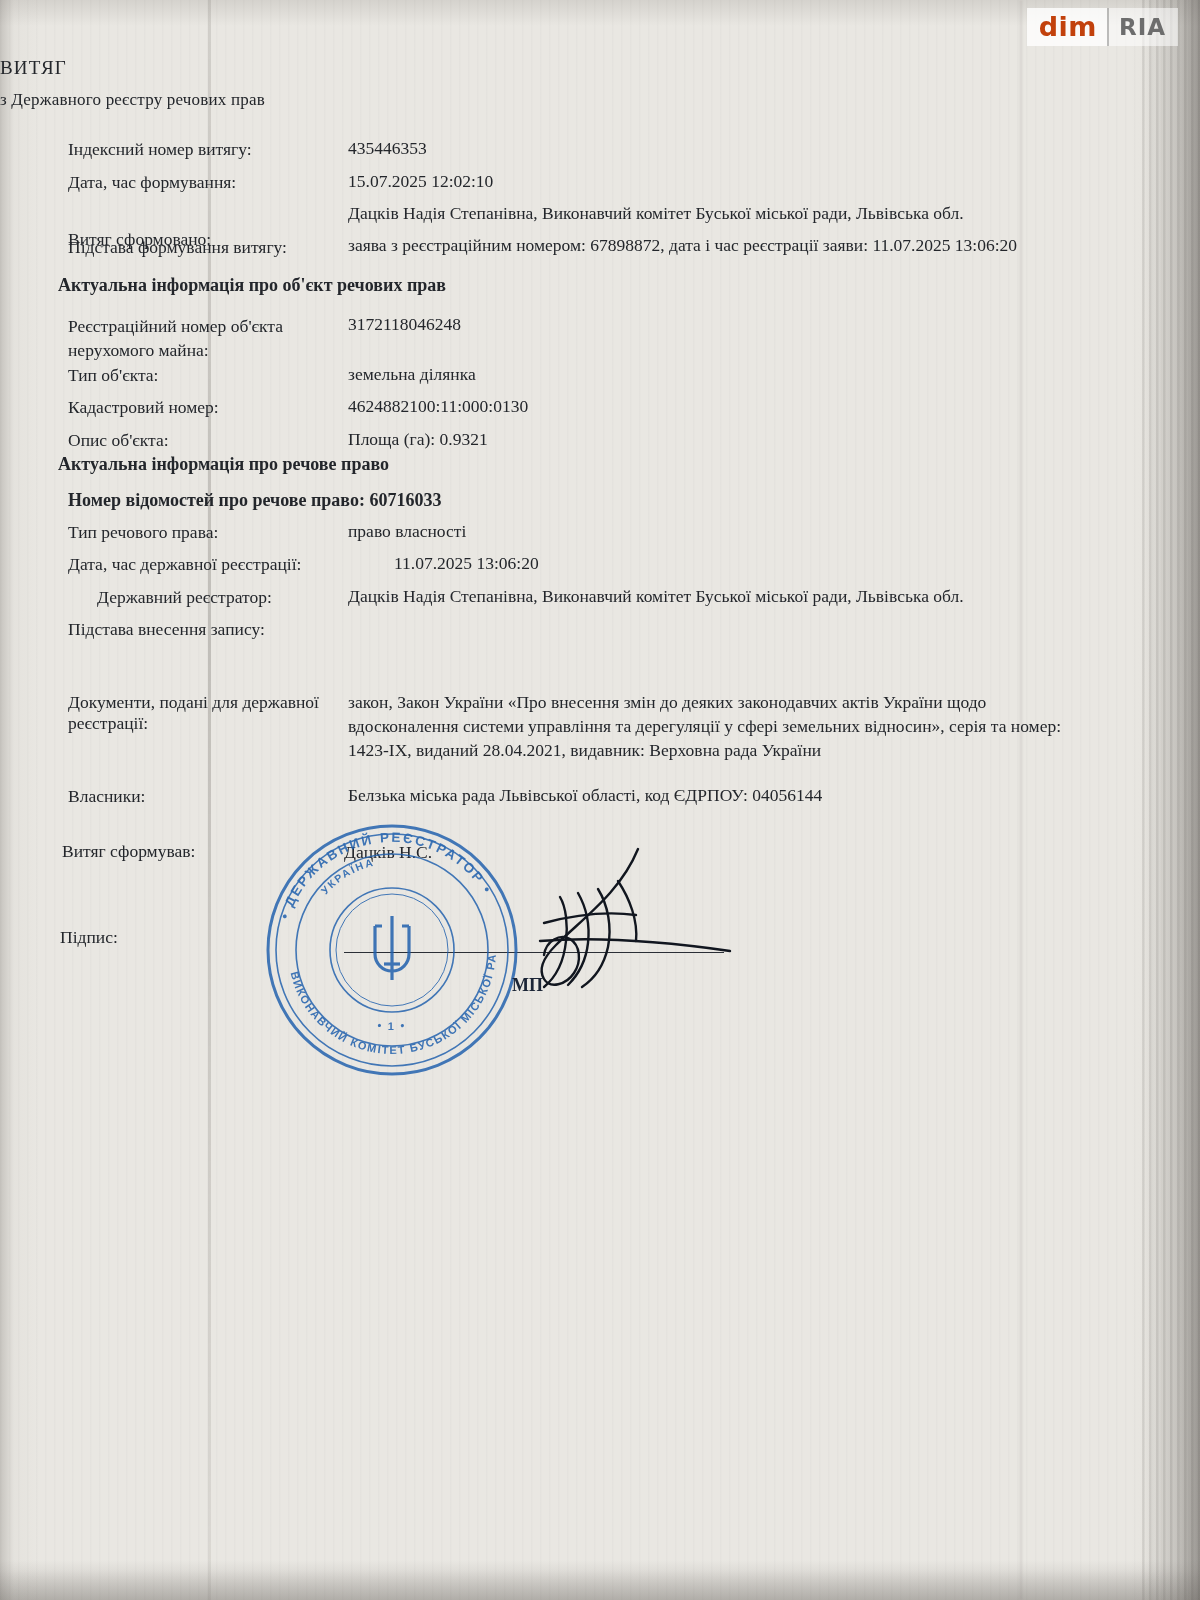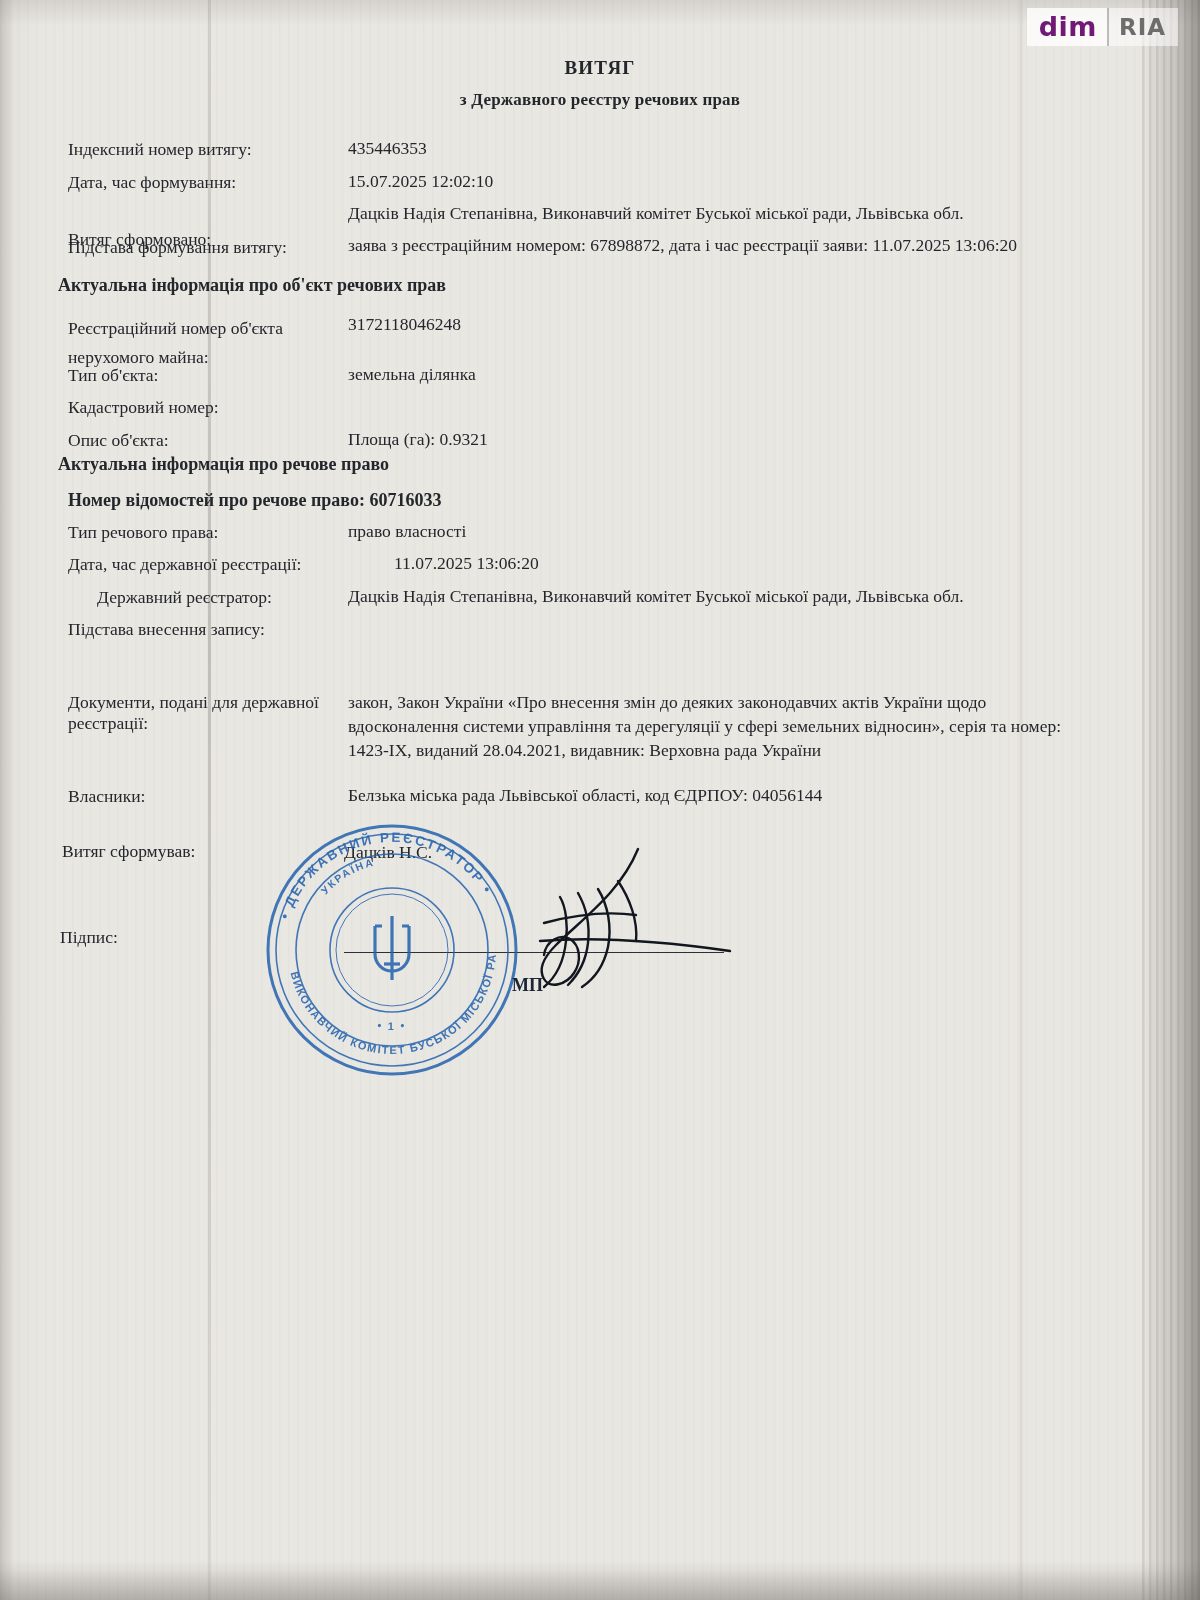--- a/index.html
+++ b/index.html
@@ -96,21 +96,21 @@
     position: absolute;
     right: 22px;
     top: 8px;
     display: flex;
     align-items: center;
     height: 38px;
     z-index: 40;
   }
   #watermark .wm-dim {
     background: rgba(255,255,255,0.80);
-    color: #701a75;
+    color: #c2410c;
     font-family: "DejaVu Sans", sans-serif;
     font-weight: bold;
     font-size: 27px;
     line-height: 38px;
     padding: 0 10px 0 12px;
     letter-spacing: 0.5px;
   }
   #watermark .wm-ria {
     background: rgba(255,255,255,0.55);
     color: #6d6d6d;
@@ -127,22 +127,22 @@
   #doc {
     position: absolute;
     left: 0; top: 0;
     width: 1200px; height: 1600px;
     color: #23262b;
     z-index: 20;
   }
   .title {
     position: absolute;
     left: 0; width: 1200px;
-    text-align: center;
-    font-weight: bold;
+    text-align: left;
+    font-weight: normal;
     letter-spacing: 1.2px;
   }
   #title-main { top: 57px; font-size: 19px; }
   #title-sub  { top: 90px; font-size: 17px; letter-spacing: 0.2px; }
 
   .section-head {
     position: absolute;
     font-weight: bold;
     font-size: 18px;
     left: 0;
@@ -229,27 +229,28 @@
   <div class="val" style="top:169px;">15.07.2025 12:02:10</div>
 
   <div class="lbl" style="left:68px; top:212px;margin-top:16px;">Витяг сформовано:</div>
   <div class="val wide" style="top:201px;">Дацків Надія Степанівна, Виконавчий комітет Буської міської ради, Львівська обл.</div>
 
   <div class="lbl" style="left:68px; top:236px;">Підстава формування витягу:</div>
   <div class="val wide" style="top:233px;">заява з реєстраційним номером: 67898872, дата і час реєстрації заяви: 11.07.2025 13:06:20</div>
 
   <div class="section-head" style="top:275px;">Актуальна інформація про об'єкт речових прав</div>
 
-  <div class="lbl" style="left:68px; top:314px; width:280px; line-height:29px;">Реєстраційний номер об'єкта нерухомого майна:</div>
+  <div class="lbl" style="left:68px; top:314px; width:280px; line-height:24px;">Реєстраційний номер об'єкта нерухомого майна:</div>
   <div class="val" style="top:312px;">3172118046248</div>
 
   <div class="lbl" style="left:68px; top:364px;">Тип об'єкта:</div>
   <div class="val" style="top:362px;">земельна ділянка</div>
 
   <div class="lbl" style="left:68px; top:396px;">Кадастровий номер:</div>
+  <div class="val" style="top:394px;">4624882100:11:000:0130</div>
 
   <div class="lbl" style="left:68px; top:429px;">Опис об'єкта:</div>
   <div class="val" style="top:427px;">Площа (га): 0.9321</div>
 
   <div class="section-head" style="top:454px;">Актуальна інформація про речове право</div>
 
   <div class="lbl bold" style="left:68px; top:489px; font-size:18px;">Номер відомостей про речове право: 60716033</div>
 
   <div class="lbl" style="left:68px; top:521px;">Тип речового права:</div>
   <div class="val" style="top:519px;">право власності</div>

